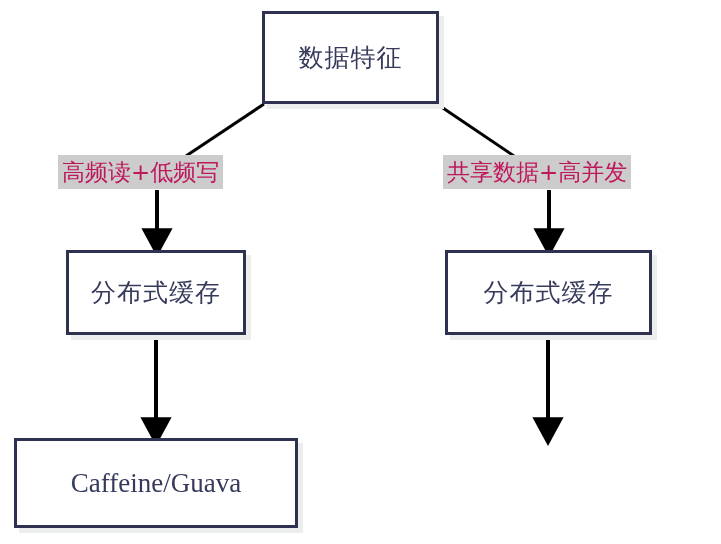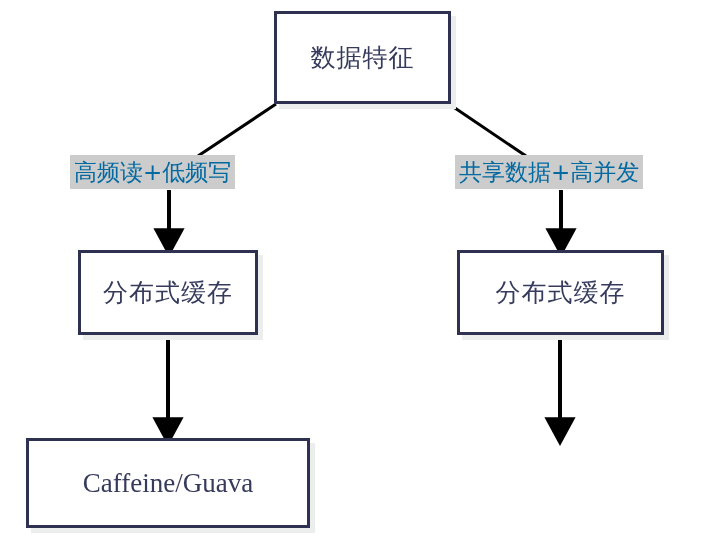--- a/index.html
+++ b/index.html
@@ -3,21 +3,21 @@
 <meta charset="utf-8">
 <style>
   html,body{margin:0;padding:0;}
   body{
     width:721px;height:544px;
     background:#ffffff;
     font-family:"Liberation Sans","DejaVu Sans",sans-serif;
     overflow:hidden;
     position:relative;
   }
-  #canvas{position:absolute;left:12px;top:0;width:647px;height:544px;}
+  #canvas{position:absolute;left:0;top:0;width:647px;height:544px;}
   svg.edges{position:absolute;left:0;top:0;width:721px;height:544px;pointer-events:none;}
 
   .node{
     position:absolute;
     box-sizing:border-box;
     background:#ffffff;
     border:3px solid #2e3250;
     box-shadow:5px 5px 0 0 #eceded;
     display:flex;align-items:center;justify-content:center;
     z-index:3;
@@ -34,21 +34,21 @@
   }
   .node.mono span{
     font-family:Liberation Serif, serif;
     font-size:27px;
     letter-spacing:0px;
   }
 
   .edge-label{
     position:absolute;
     background:#cccccc;
-    color:#0369a1;
+    color:#be185d;
     font-family:"DejaVu Sans","Liberation Sans",sans-serif;
     font-size:23px;
     line-height:30px;
     padding:2px 4px;
     white-space:nowrap;
     z-index:4;
   }
 </style>
 </head>
 <body>

